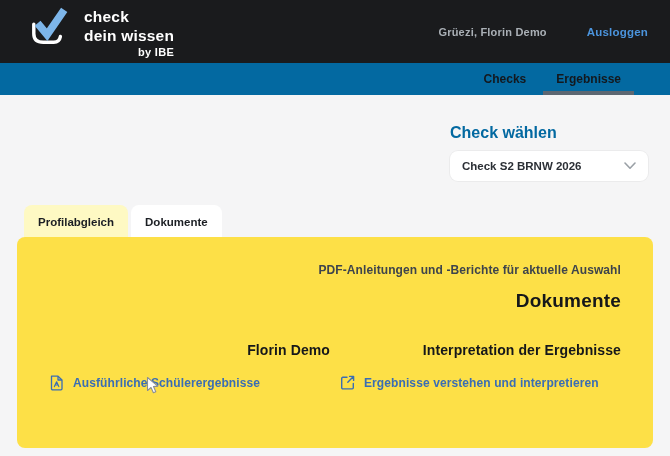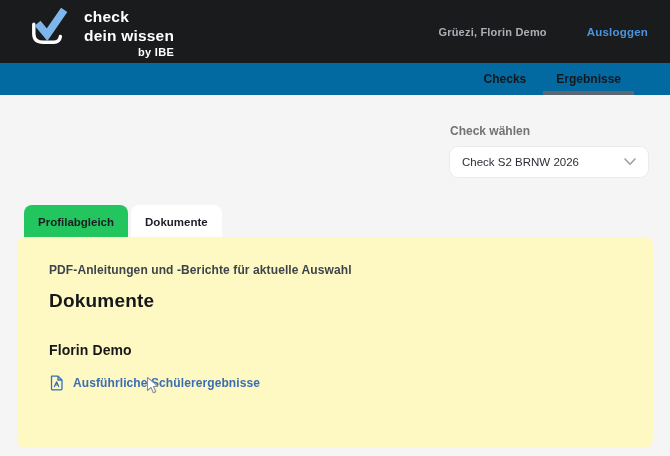--- a/index.html
+++ b/index.html
@@ -39,45 +39,46 @@
     font-weight: 700; font-size: 12px; color: #14181d;
     position: relative; cursor: pointer;
   }
   .nav-item.active::after {
     content: ""; position: absolute; left: 2px; right: 2px; bottom: 0;
     height: 4px; background: #5d6772;
   }
 
   
   .check-select { position: absolute; top: 124px; right: 22px; width: 198px; }
-  .check-select-label { font-weight: 700; font-size: 12px; color: #737373; margin-bottom: 9px; }
+  .check-select-label { font-weight: 700; font-size: 16px; color: #0369a1; margin-bottom: 9px; }
   .select-box {
     height: 30px; background: #ffffff; border-radius: 8px;
     display: flex; align-items: center; justify-content: space-between;
     padding: 0 12px; cursor: pointer;
     box-shadow: 0 0 0 1px rgba(0,0,0,0.04);
   }
-  .select-value { font-weight: 400; font-size: 11.5px; color: #2b2f35; }
+  .select-value { font-weight: 700; font-size: 11.5px; color: #2b2f35; }
   .chevron { width: 12px; height: 8px; flex: 0 0 auto; }
 
   
   .tabs { position: absolute; top: 205px; left: 24px; display: flex; gap: 3px; }
   .tab {
     height: 33px; display: flex; align-items: center;
     padding: 0 14px; font-weight: 700; font-size: 11.5px; color: #1b1e23;
     border-radius: 8px 8px 0 0; cursor: pointer;
   }
-  .tab.inactive { background: #22c55e; }
+  .tab.inactive { background: #fef9c3; }
   .tab.active { background: #ffffff; }
 
   
   .panel {
     position: absolute; top: 237px; left: 17px; right: 17px; bottom: 8px;
-    background: #fef9c3; border-radius: 8px;
+    background: #fde047; border-radius: 8px;
     padding: 26px 32px;
+    text-align: right;
   }
   .panel-subtitle { font-weight: 600; font-size: 12px; color: #3e444c; margin-bottom: 13px; letter-spacing: 0.1px; }
   .panel-title { font-weight: 800; font-size: 19px; color: #15171a; margin-bottom: 30px; letter-spacing: 0.2px; }
   .doc-grid { display: grid; grid-template-columns: 1fr 1fr; column-gap: 10px; }
   .doc-heading { font-weight: 800; font-size: 14px; color: #15171a; margin-bottom: 17px; letter-spacing: 0.1px; }
   .doc-link {
     display: flex; align-items: center; gap: 9px;
     color: #3a6db4; font-weight: 700; font-size: 12px; letter-spacing: 0.1px;
     text-decoration: none; cursor: pointer;
   }
@@ -137,19 +138,29 @@
       <a class="doc-link">
         <svg width="15" height="16" viewBox="0 0 15 16">
           <path d="M2.5 1.2 H9 L13 5 V13.8 A1.1 1.1 0 0 1 11.9 14.9 H3.6 A1.1 1.1 0 0 1 2.5 13.8 Z" fill="none" stroke="#3a6db4" stroke-width="1.3" stroke-linejoin="round"></path>
           <path d="M9 1.2 V5 H13" fill="none" stroke="#3a6db4" stroke-width="1.3" stroke-linejoin="round"></path>
           <path d="M5.4 11.6 L7.6 6.8 L9.8 11.6 M6.2 10 H9" fill="none" stroke="#3a6db4" stroke-width="1.2" stroke-linecap="round" stroke-linejoin="round"></path>
         </svg>
         <span>Ausführliche Schülerergebnisse</span>
       </a>
     </div>
 
+    <div>
+      <div class="doc-heading">Interpretation der Ergebnisse</div>
+      <a class="doc-link">
+        <svg width="15" height="15" viewBox="0 0 15 15">
+          <path d="M13.3 8.5 V12.8 A1.1 1.1 0 0 1 12.2 13.9 H2.8 A1.1 1.1 0 0 1 1.7 12.8 V3.4 A1.1 1.1 0 0 1 2.8 2.3 H7" fill="none" stroke="#3a6db4" stroke-width="1.4" stroke-linecap="round" stroke-linejoin="round"></path>
+          <path d="M9.6 1.4 H13.6 V5.4 M13.4 1.6 L7.8 7.2" fill="none" stroke="#3a6db4" stroke-width="1.4" stroke-linecap="round" stroke-linejoin="round"></path>
+        </svg>
+        <span>Ergebnisse verstehen und interpretieren</span>
+      </a>
+    </div>
 
   </div>
 </div>
 
 <svg class="cursor" viewBox="0 0 14 19">
   <path d="M1.5 1.5 L1.5 14.5 L5 11.5 L7.4 16.8 L9.8 15.7 L7.5 10.6 L11.8 10.1 Z" fill="#ffffff" stroke="#8b8f94" stroke-width="1.1" stroke-linejoin="round"></path>
 </svg>
 
 </body></html>

